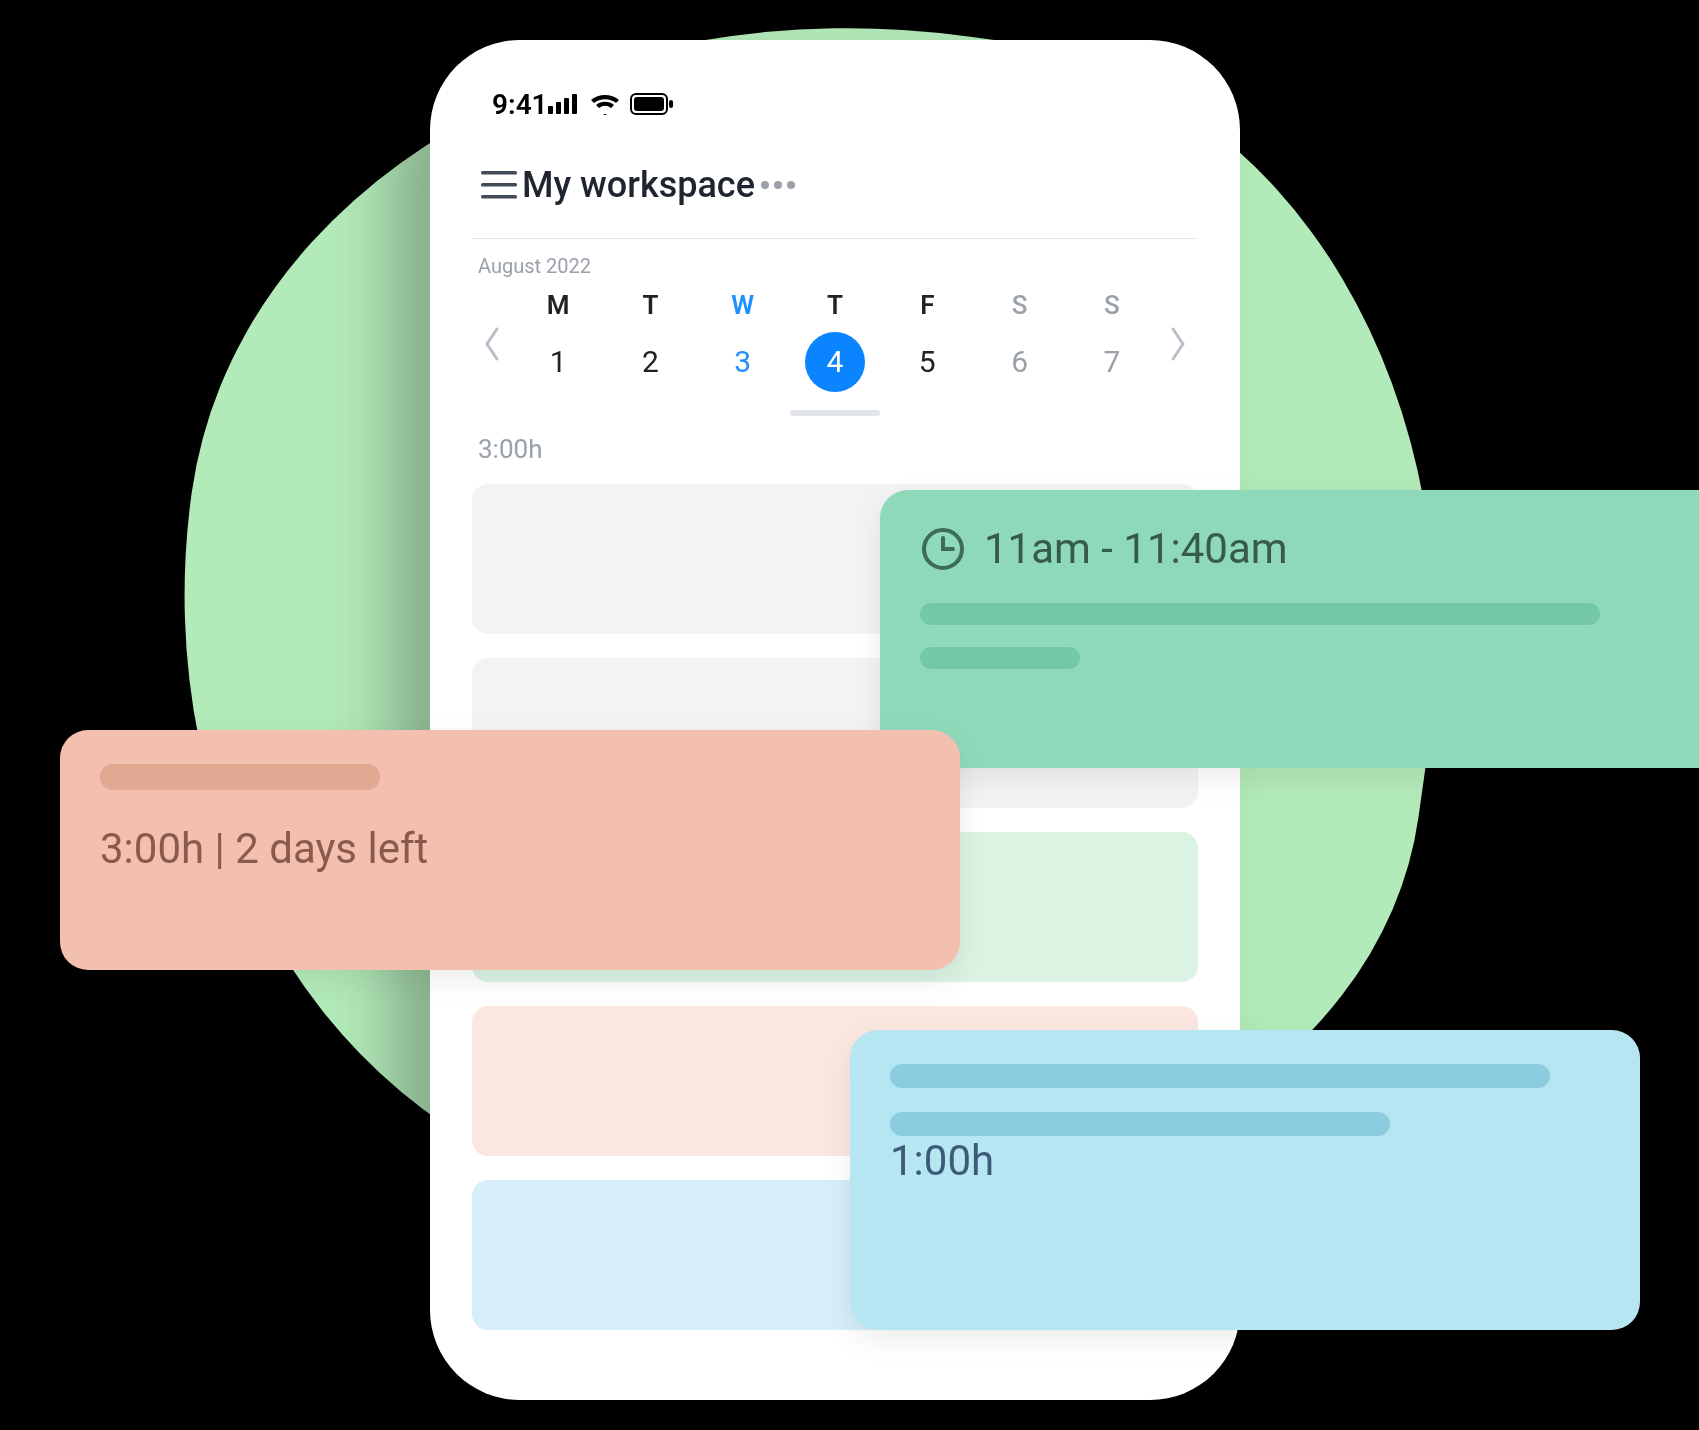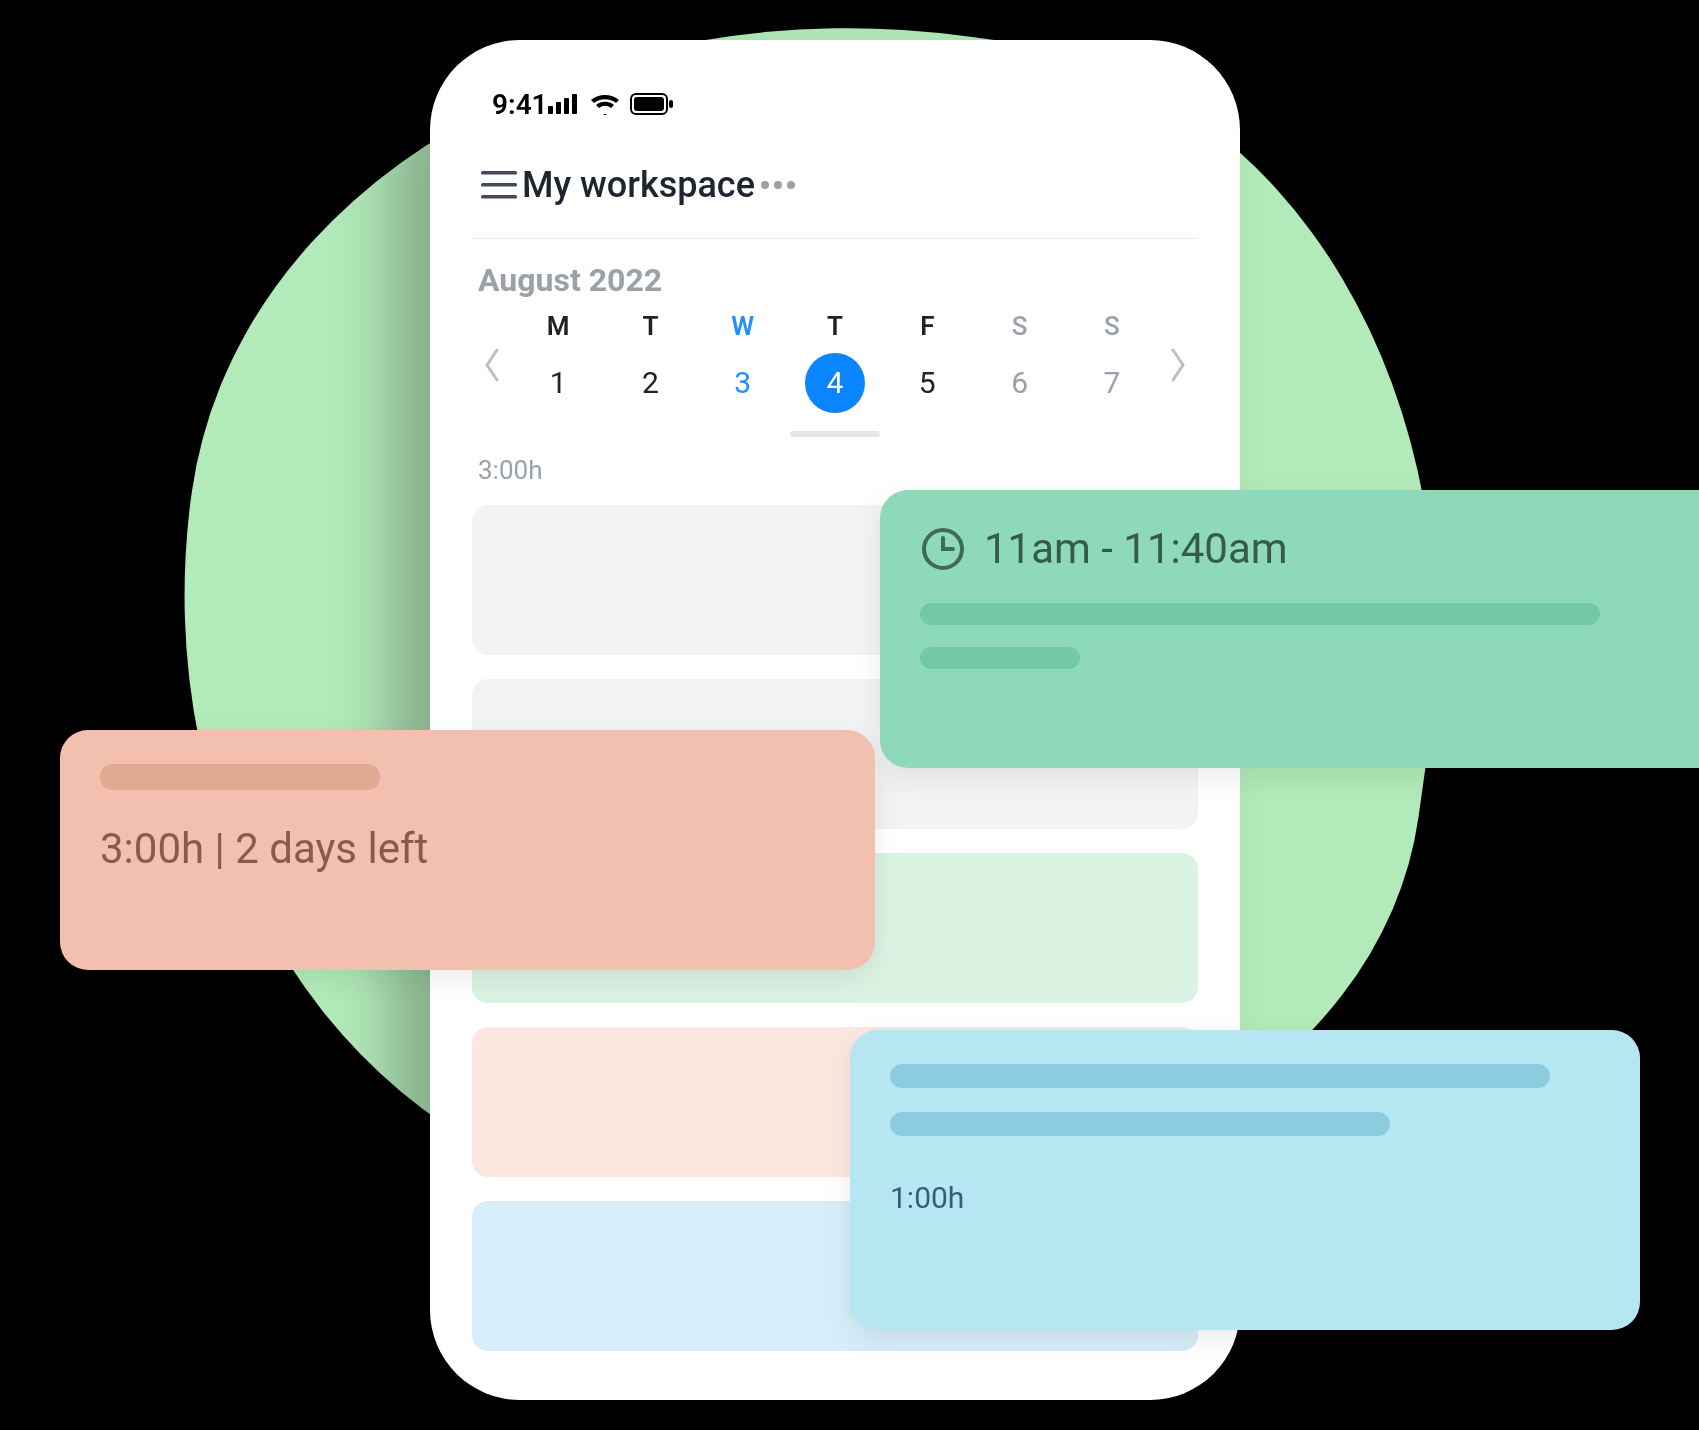--- a/index.html
+++ b/index.html
@@ -68,25 +68,24 @@
     width: 46px; height: 46px;
     display:flex; align-items:center; justify-content:center;
     color:#424b57;
   }
   .app-title {
     font-size: 36px;
     font-weight: 500;
     color: #1f2530;
   }
   .cal-month {
-    margin-top: 22px;
-    font-size: 32px;
+    margin-top: 15px;
+    font-size: 20px;
     color: #9aa1ab;
     padding-left: 6px;
-    font-weight: bold;
   }
   .cal-strip {
     margin-top: 8px;
     display:flex;
     align-items:center;
   }
   .cal-arrow {
     width:40px; height:100px;
     display:flex; align-items:center; justify-content:center;
     color:#b9bfc8;
@@ -135,34 +134,34 @@
     width:858px; height:278px;
     background:#8fd9bb;
   }
   .card-green .time-row { display:flex; align-items:center; gap:18px; color:#365b4d; font-size:42px;}
   .placeholder-bar { height:22px; border-radius:12px; }
   .card-green .ph1 { margin-top:30px; width:680px; background:#74c8a5;}
   .card-green .ph2 { margin-top:22px; width:160px; background:#74c8a5;}
 
   .card-pink {
     left:60px; top:730px;
-    width:815px; height:240px;
+    width:900px; height:240px;
     background:#f3bfae;
   }
   .card-pink .ph1 { width:280px; height:26px; background:#e1a992; border-radius:14px;}
   .card-pink .subtitle { margin-top:34px; font-size:42px; color:#8a5b4d;}
 
   .card-blue {
     left:850px; top:1030px;
     width:790px; height:300px;
     background:#b7e6f3;
   }
   .card-blue .ph1 { width:660px; height:24px; background:#8ccce0; border-radius:14px;}
   .card-blue .ph2 { margin-top:24px; width:500px; height:24px; background:#8ccce0; border-radius:14px;}
-  .card-blue .duration { margin-top:44px; font-size:30px; color:#3c5b78;}
+  .card-blue .duration { font-size:42px; color:#3c5b78;}
 
 </style>
 </head>
 <body>
 
 <div class="stage">
   <div class="blob"></div>
 
   <div class="phone">
     <div class="status-bar">

